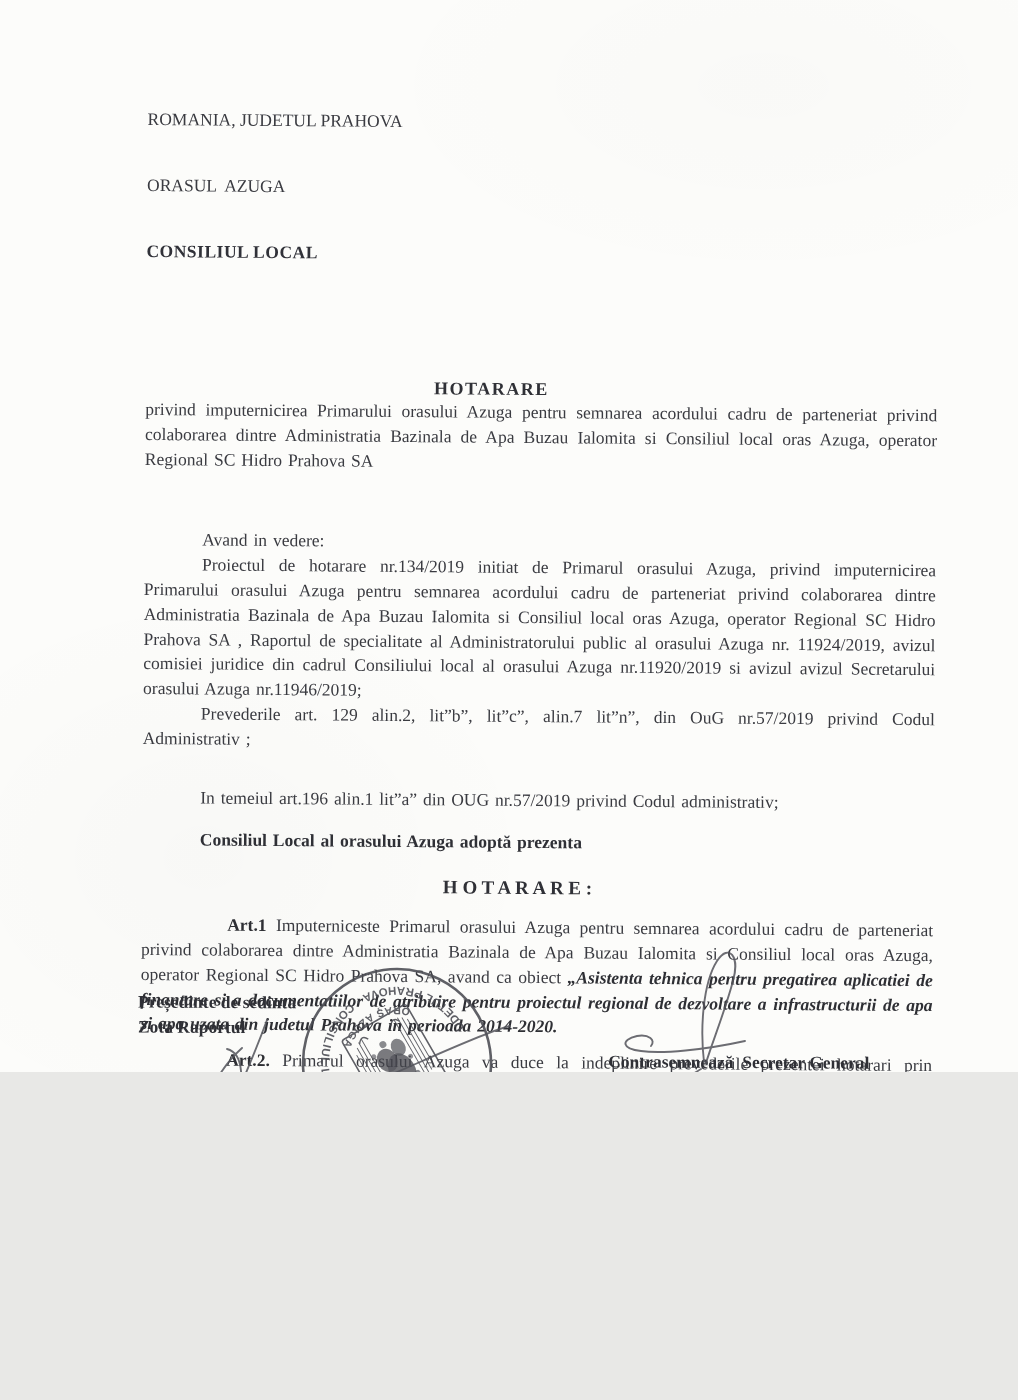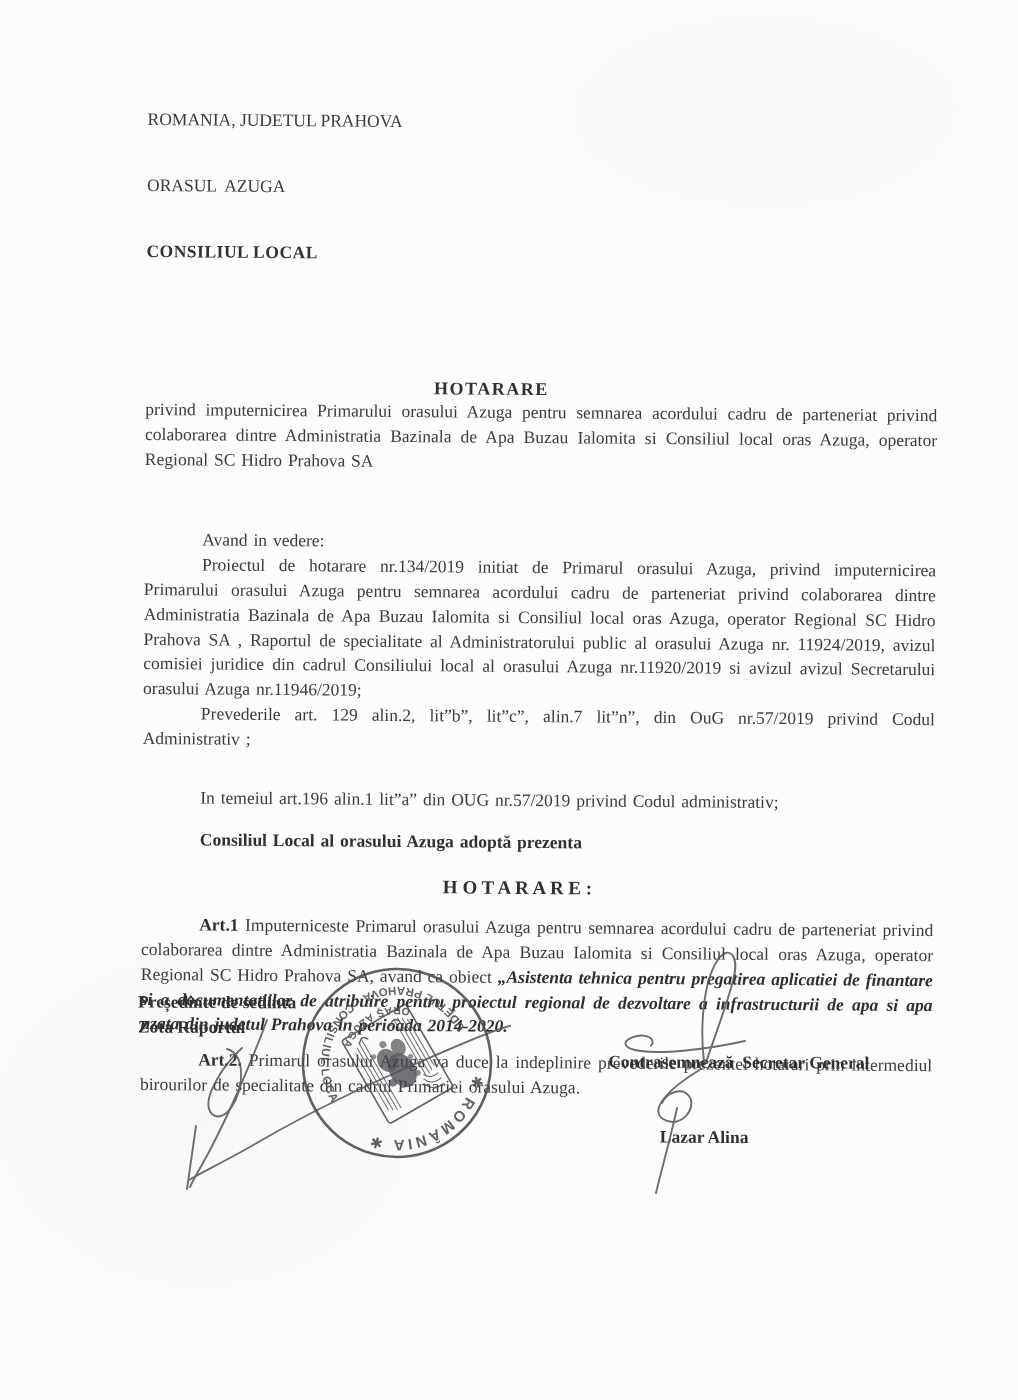--- a/index.html
+++ b/index.html
@@ -1,17 +1,17 @@
 <!DOCTYPE html>
 <html><head>
 <meta charset="utf-8">
 <style>
   html,body{margin:0;padding:0;background:#e8e8e6;}
   .page{
-    position:relative;width:1018px;height:1400px;margin:0 auto;
+    position:relative;width:1018px;height:1072px;margin:0 auto;
     background:
       radial-gradient(ellipse 600px 300px at 75% 8%, rgba(0,0,0,0.012), transparent 70%),
       radial-gradient(ellipse 500px 400px at 20% 80%, rgba(0,0,0,0.015), transparent 70%),
       #fcfcfa;
     overflow:hidden;
     font-family:"Liberation Serif","DejaVu Serif",serif;
     color:#3a3b41;
   }
   .content{position:absolute;left:148px;top:64px;width:792px;transform:rotate(0.45deg);transform-origin:0 0;}
   .hdr{font-size:17.5px;line-height:22px;white-space:pre;}
@@ -19,21 +19,21 @@
   .h-title{margin-top:70px;text-align:center;font-weight:bold;font-size:18px;letter-spacing:1.5px;color:#2f3036;margin-right:100px;}
   p{margin:0;font-size:17.5px;line-height:24.8px;word-spacing:1.5px;}
   .just{text-align:justify;}
   .ind{text-indent:58px;}
   .mt-intro{margin-top:56px;}
   .mt-p3{margin-top:34px;}
   .mt-adopt{margin-top:18px;font-weight:bold;color:#2f3036;}
   .h-decision{margin-top:22px;text-align:center;font-weight:bold;font-size:19px;color:#2f3036;margin-right:40px;}
   .mt-art1{margin-top:16px;}
   .mt-art2{margin-top:11px;}
-  .art b{color:#2e2f34;}
+  .art b{color:#2e2f34;margin-left:28px;}
   .art .obj{font-weight:bold;font-style:italic;color:#2e2f34;}
   .sig-left{position:absolute;left:138px;top:990px;width:190px;text-align:left;font-weight:bold;font-size:17.5px;line-height:25px;color:#2f3036;transform:rotate(0.3deg);}
   .sig-right{position:absolute;left:608px;top:1000px;font-weight:bold;font-size:17.5px;line-height:25px;color:#2f3036;white-space:pre;transform:rotate(0.3deg);}
   .sig-right .nm{padding-left:52px;}
   .footer{position:absolute;left:144px;top:1132px;font-weight:bold;font-size:17.5px;line-height:25px;color:#2f3036;}
   .stamp{position:absolute;left:292px;top:958px;}
   .ink{position:absolute;left:0;top:0;pointer-events:none;}
   .stamp text{font-family:"Liberation Sans","DejaVu Sans",sans-serif;font-weight:bold;fill:#4a4b52;}
 </style>
 </head>

